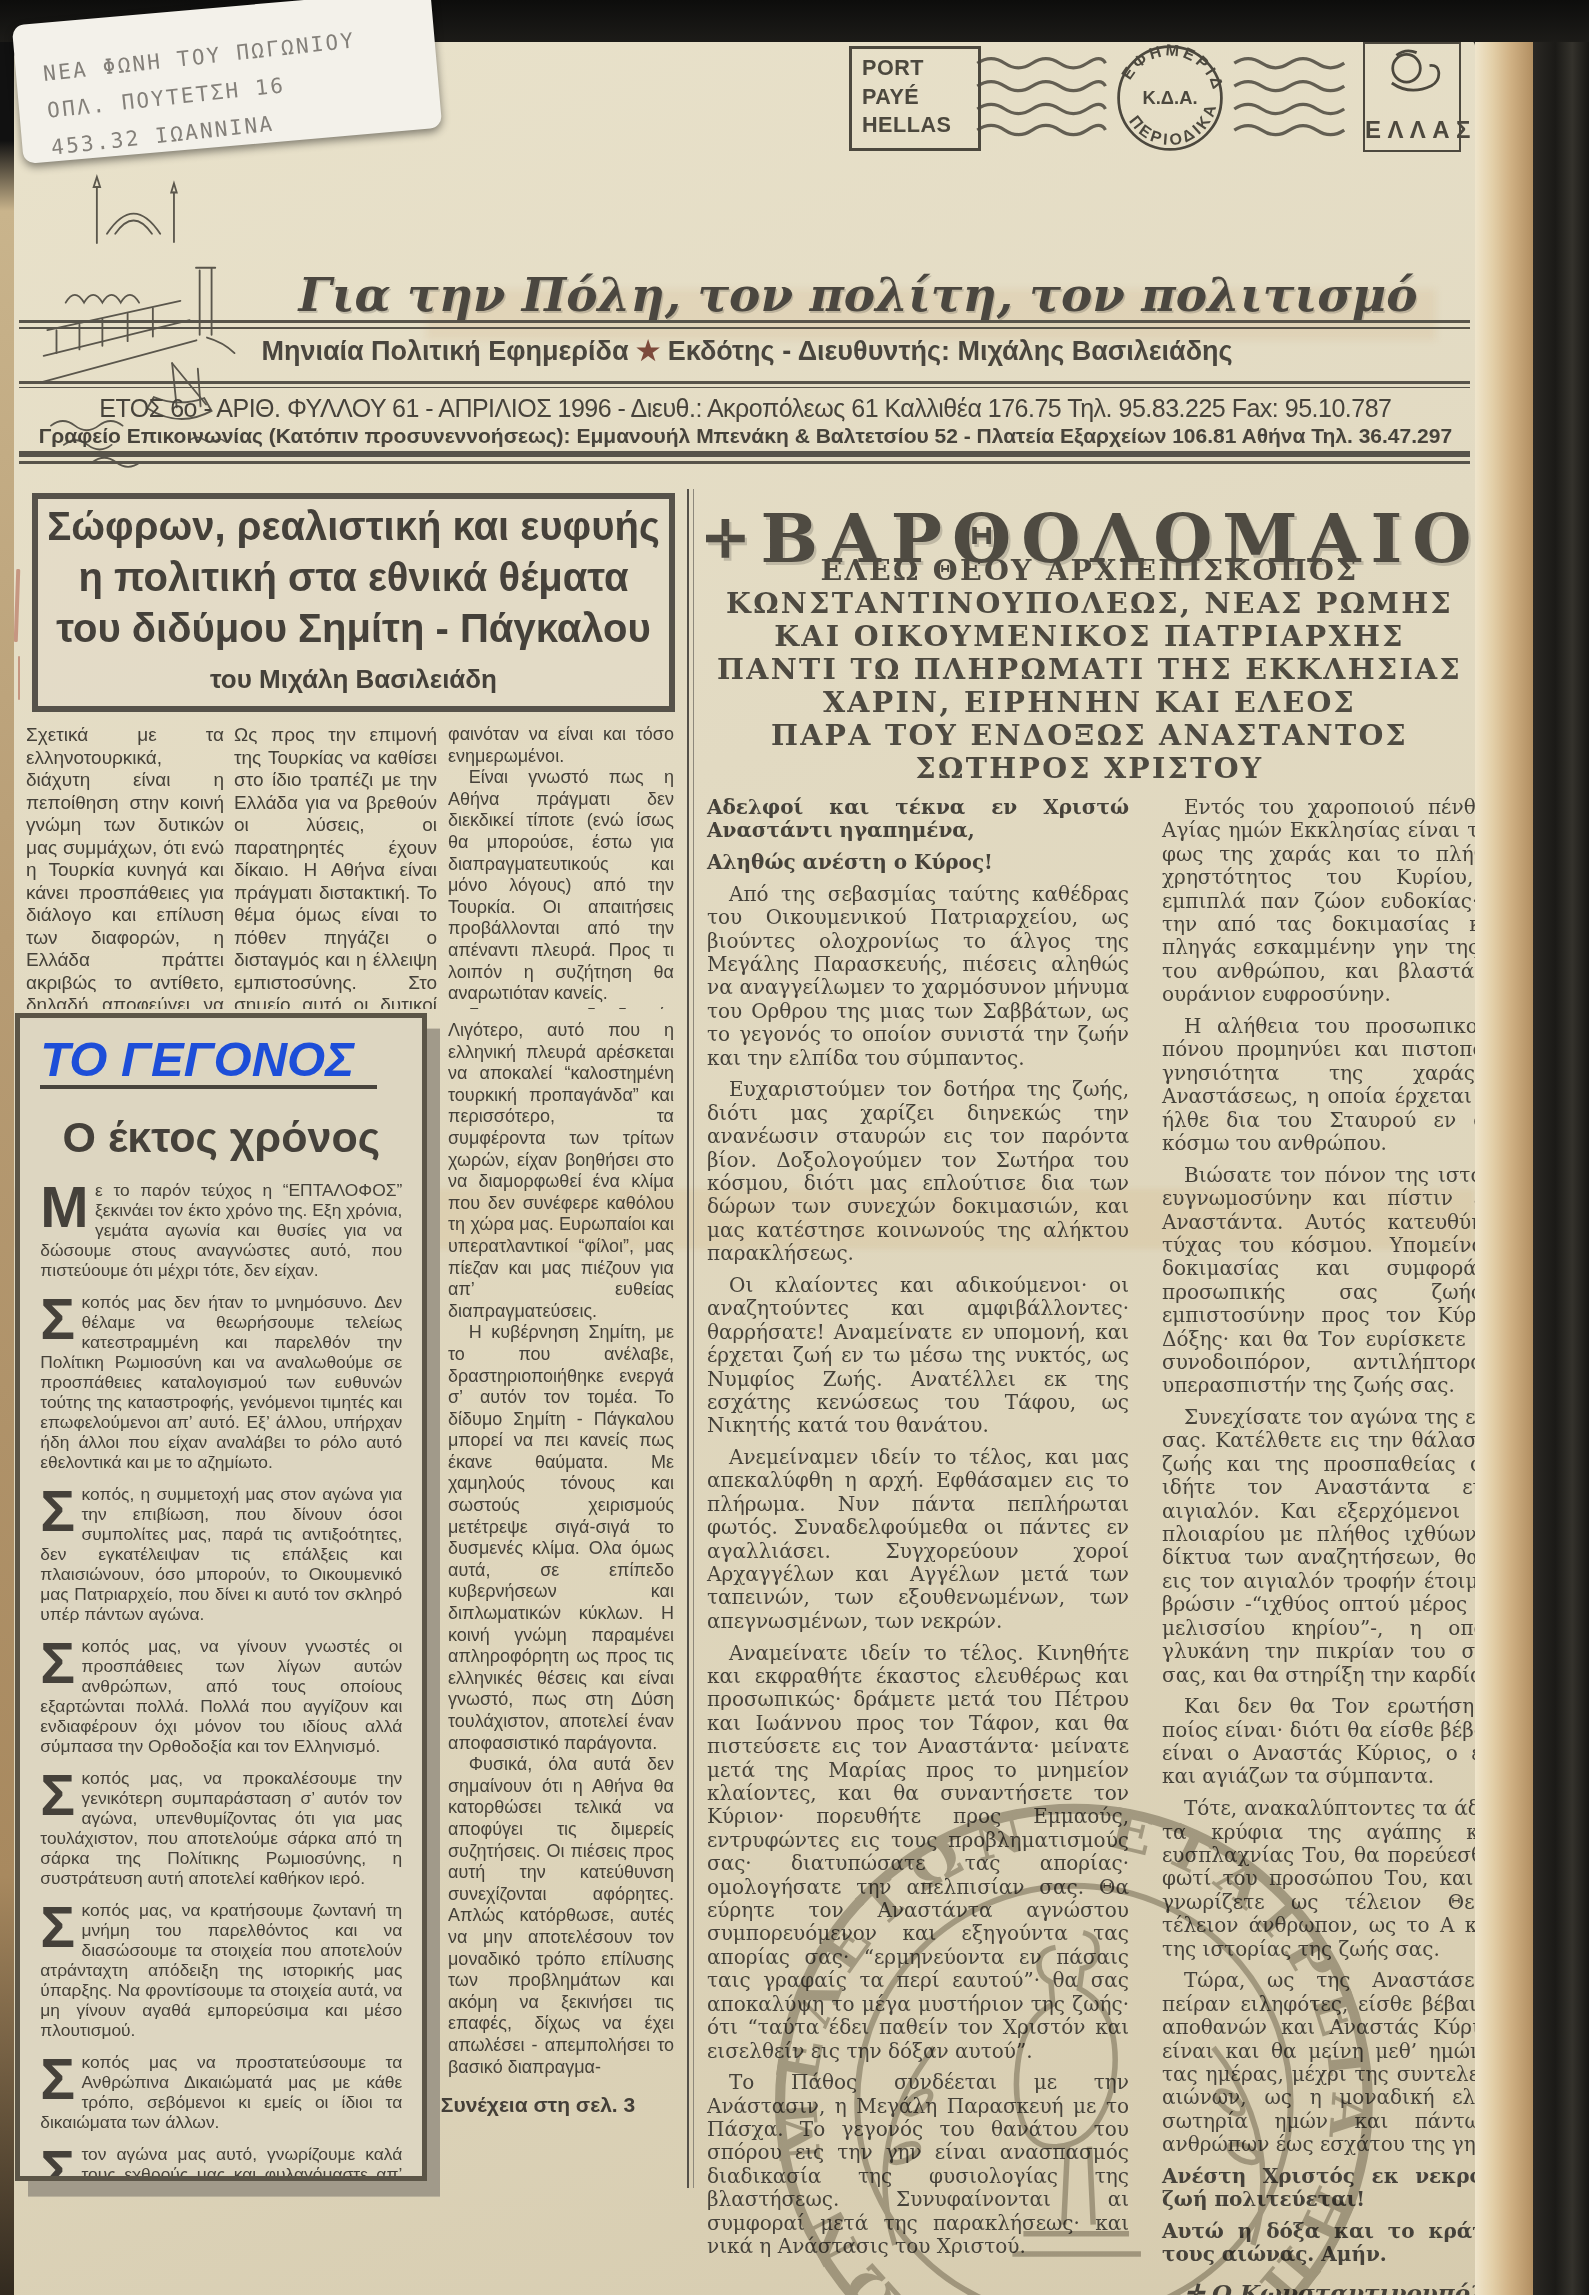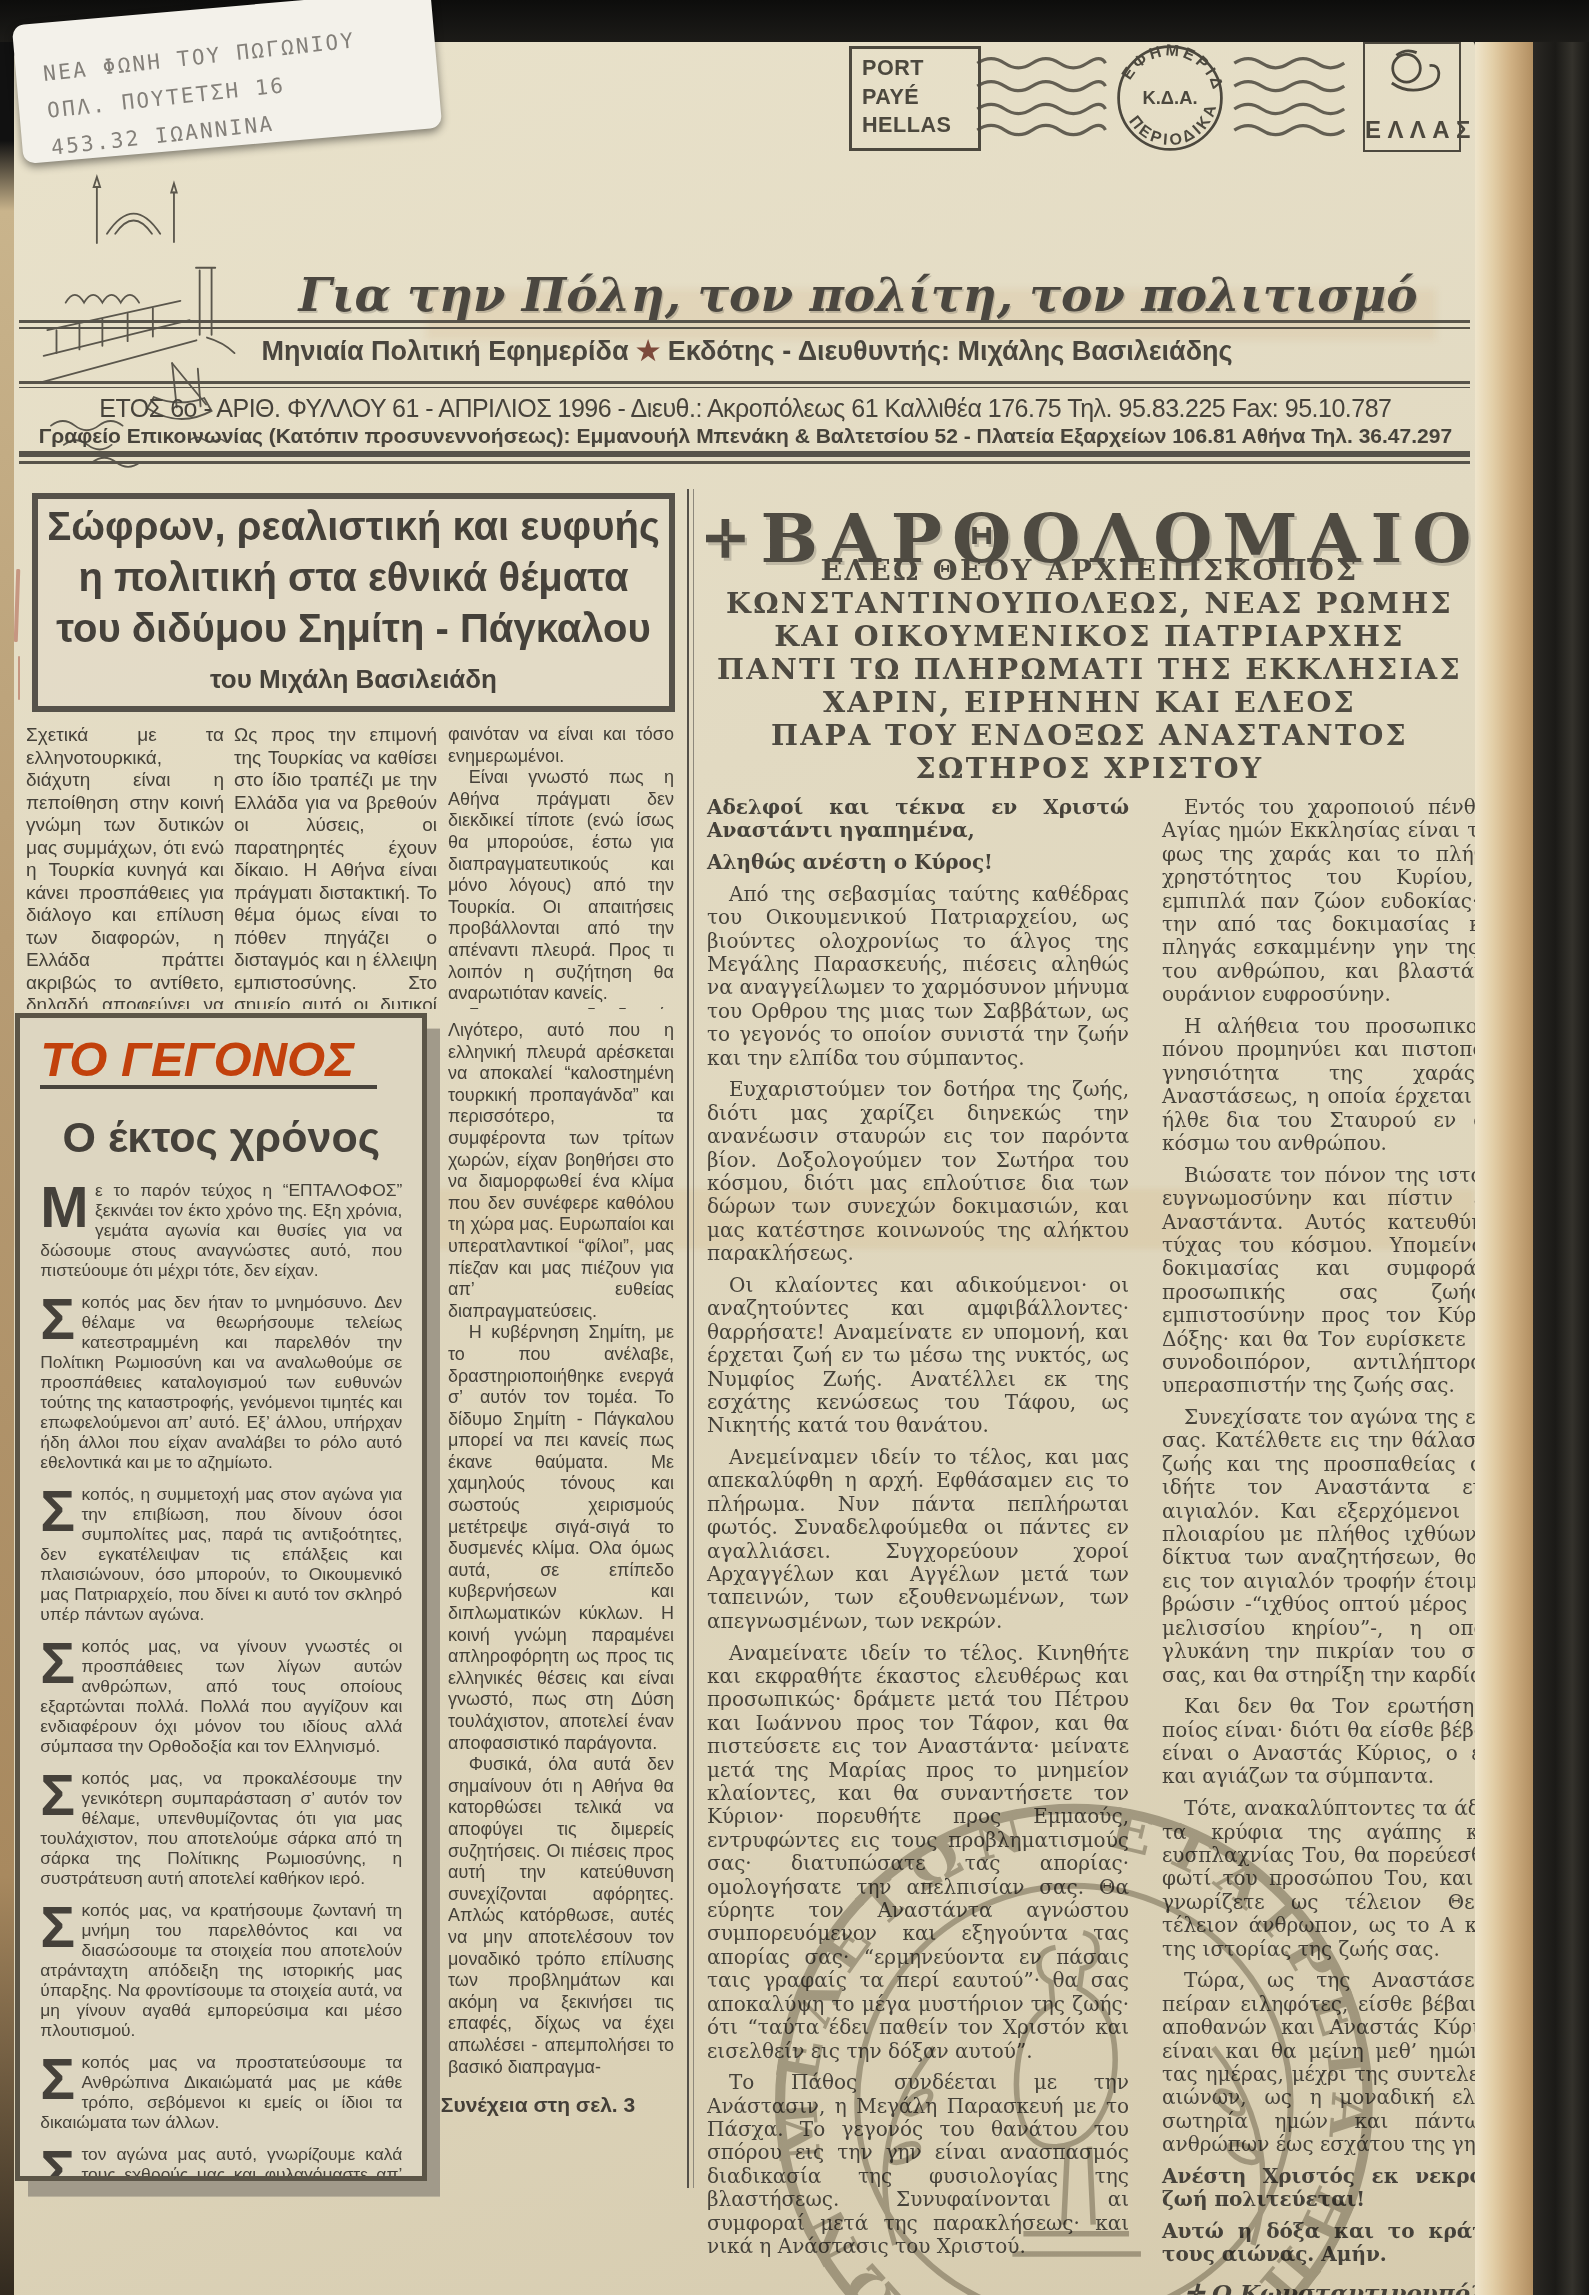--- a/index.html
+++ b/index.html
@@ -55,21 +55,21 @@
   .newscol{font-size:19px;line-height:22.5px;text-align:justify;color:#454139;overflow:hidden;}
   .newscol p{margin:0;}
   .newscol p + p{text-indent:20.7px;}
   #vrule1{left:674px;top:448px;width:2.3px;height:1699px;background:#55514a;}
   #vrule2{left:680px;top:448px;width:1.4px;height:1699px;background:#8d887c;}
   
   #gegonos{left:2.3px;top:972px;width:412px;height:1168px;border:5px solid #5b5547;
       background:#ddd6c1;box-shadow:13px 15.6px 0 #a19a8a;box-sizing:border-box;
       padding:15.6px 20px;overflow:hidden;}
   #gegonos .kicker{display:inline-block;font-style:italic;font-weight:bold;font-size:49px;
-      color:#c2410c;border-bottom:4.1px solid #48443c;padding-right:23px;line-height:1.05;}
+      color:#1d4ed8;border-bottom:4.1px solid #48443c;padding-right:23px;line-height:1.05;}
   #gegonos .gtitle{text-align:center;font-weight:bold;font-size:43px;color:#45413a;margin:24px 0 18.4px 0;}
   #gegonos p{margin:0 0 12px 0;font-size:17.4px;line-height:20px;text-align:justify;color:#454139;}
   #gegonos .dc{float:left;font-weight:bold;font-size:58px;line-height:45px;padding:3.7px 6.4px 0 0;color:#45413a;}
   #contnote{left:412px;top:2052px;width:226px;text-align:center;font-weight:bold;font-size:21px;color:#443f38;}
   #enc-title{left:691px;top:457px;width:771px;text-align:center;
       font-family:"DejaVu Serif",serif;font-weight:bold;font-size:68px;letter-spacing:10px;
       color:#4f4b42;text-shadow:2.3px 3.2px 0 rgba(84,80,70,.25);white-space:nowrap;}
   #enc-title .cross{font-size:51px;letter-spacing:0;vertical-align:5.5px;padding-right:13.8px;}
   #enc-sub{left:691px;top:513px;width:771px;text-align:center;
       font-family:"DejaVu Serif",serif;font-weight:bold;font-size:28.5px;line-height:33px;
@@ -209,21 +209,21 @@
   <div id="vrule1" class="abs"></div>
   <div id="vrule2" class="abs"></div>
 
   <div id="gegonos" class="abs">
     <div class="kicker">ΤΟ ΓΕΓΟΝΟΣ</div>
     <div class="gtitle">Ο έκτος χρόνος</div>
     <p><span class="dc">Μ</span><span>ε το παρόν τεύχος η “ΕΠΤΑΛΟΦΟΣ” ξεκινάει τον έκτο χρόνο της. Εξη χρόνια, γεμάτα αγωνία και θυσίες για να δώσουμε στους αναγνώστες αυτό, που πιστεύουμε ότι μέχρι τότε, δεν είχαν.</span></p>
     <p><span class="dc">Σ</span><span>κοπός μας δεν ήταν το μνημόσυνο. Δεν θέλαμε να θεωρήσουμε τελείως κατεστραμμένη και παρελθόν την Πολίτικη Ρωμιοσύνη και να αναλωθούμε σε προσπάθειες καταλογισμού των ευθυνών τούτης της καταστροφής, γενόμενοι τιμητές και επωφελούμενοι απ’ αυτό. Εξ’ άλλου, υπήρχαν ήδη άλλοι που είχαν αναλάβει το ρόλο αυτό εθελοντικά και με το αζημίωτο.</span></p>
     <p><span class="dc">Σ</span><span>κοπός, η συμμετοχή μας στον αγώνα για την επιβίωση, που δίνουν όσοι συμπολίτες μας, παρά τις αντιξοότητες, δεν εγκατέλειψαν τις επάλξεις και πλαισιώνουν, όσο μπορούν, το Οικουμενικό μας Πατριαρχείο, που δίνει κι αυτό τον σκληρό υπέρ πάντων αγώνα.</span></p>
     <p><span class="dc">Σ</span><span>κοπός μας, να γίνουν γνωστές οι προσπάθειες των λίγων αυτών ανθρώπων, από τους οποίους εξαρτώνται πολλά. Πολλά που αγγίζουν και ενδιαφέρουν όχι μόνον του ιδίους αλλά σύμπασα την Ορθοδοξία και τον Ελληνισμό.</span></p>
-    <p><span class="dc">Σ</span><span>κοπός μας, να προκαλέσουμε την γενικότερη συμπαράσταση σ’ αυτόν τον θέλαμε, υπενθυμίζοντας ότι για μας τουλάχιστον, που αποτελούμε σάρκα από τη σάρκα της Πολίτικης Ρωμιοσύνης, η συστράτευση αυτή αποτελεί καθήκον ιερό.</span></p>
+    <p><span class="dc">Σ</span><span>κοπός μας, να προκαλέσουμε την γενικότερη συμπαράσταση σ’ αυτόν τον αγώνα, υπενθυμίζοντας ότι για μας τουλάχιστον, που αποτελούμε σάρκα από τη σάρκα της Πολίτικης Ρωμιοσύνης, η συστράτευση αυτή αποτελεί καθήκον ιερό.</span></p>
     <p><span class="dc">Σ</span><span>κοπός μας, να κρατήσουμε ζωντανή τη μνήμη του παρελθόντος και να διασώσουμε τα στοιχεία που αποτελούν ατράνταχτη απόδειξη της ιστορικής μας ύπαρξης. Να φροντίσουμε τα στοιχεία αυτά, να μη γίνουν αγαθά εμπορεύσιμα και μέσο πλουτισμού.</span></p>
     <p><span class="dc">Σ</span><span>κοπός μας να προστατεύσουμε τα Ανθρώπινα Δικαιώματά μας με κάθε τρόπο, σεβόμενοι κι εμείς οι ίδιοι τα δικαιώματα των άλλων.</span></p>
     <p><span class="dc">Σ</span><span>τον αγώνα μας αυτό, γνωρίζουμε καλά τους εχθρούς μας και φυλαγόμαστε απ’ αυτούς.</span></p>
     
     
   </div>
 
   <div class="abs newscol" style="left:435px;top:979px;width:226px;height:1067px;font-size:18px;line-height:21.6px;">
     <p>Λιγότερο, αυτό που η ελληνική πλευρά αρέσκεται να αποκαλεί “καλοστημένη τουρκική προπαγάνδα” και περισσότερο, τα συμφέροντα των τρίτων χωρών, είχαν βοηθήσει στο να διαμορφωθεί ένα κλίμα που δεν συνέφερε καθόλου τη χώρα μας. Ευρωπαίοι και υπερατλαντικοί “φίλοι”, μας πίεζαν και μας πιέζουν για απ’ ευθείας διαπραγματεύσεις.</p>
     <p>Η κυβέρνηση Σημίτη, με το που ανέλαβε, δραστηριοποιήθηκε ενεργά σ’ αυτόν τον τομέα. Το δίδυμο Σημίτη - Πάγκαλου μπορεί να πει κανείς πως έκανε θαύματα. Με χαμηλούς τόνους και σωστούς χειρισμούς μετέτρεψε σιγά-σιγά το δυσμενές κλίμα. Ολα όμως αυτά, σε επίπεδο κυβερνήσεων και διπλωματικών κύκλων. Η κοινή γνώμη παραμένει απληροφόρητη ως προς τις ελληνικές θέσεις και είναι γνωστό, πως στη Δύση τουλάχιστον, αποτελεί έναν αποφασιστικό παράγοντα.</p>

